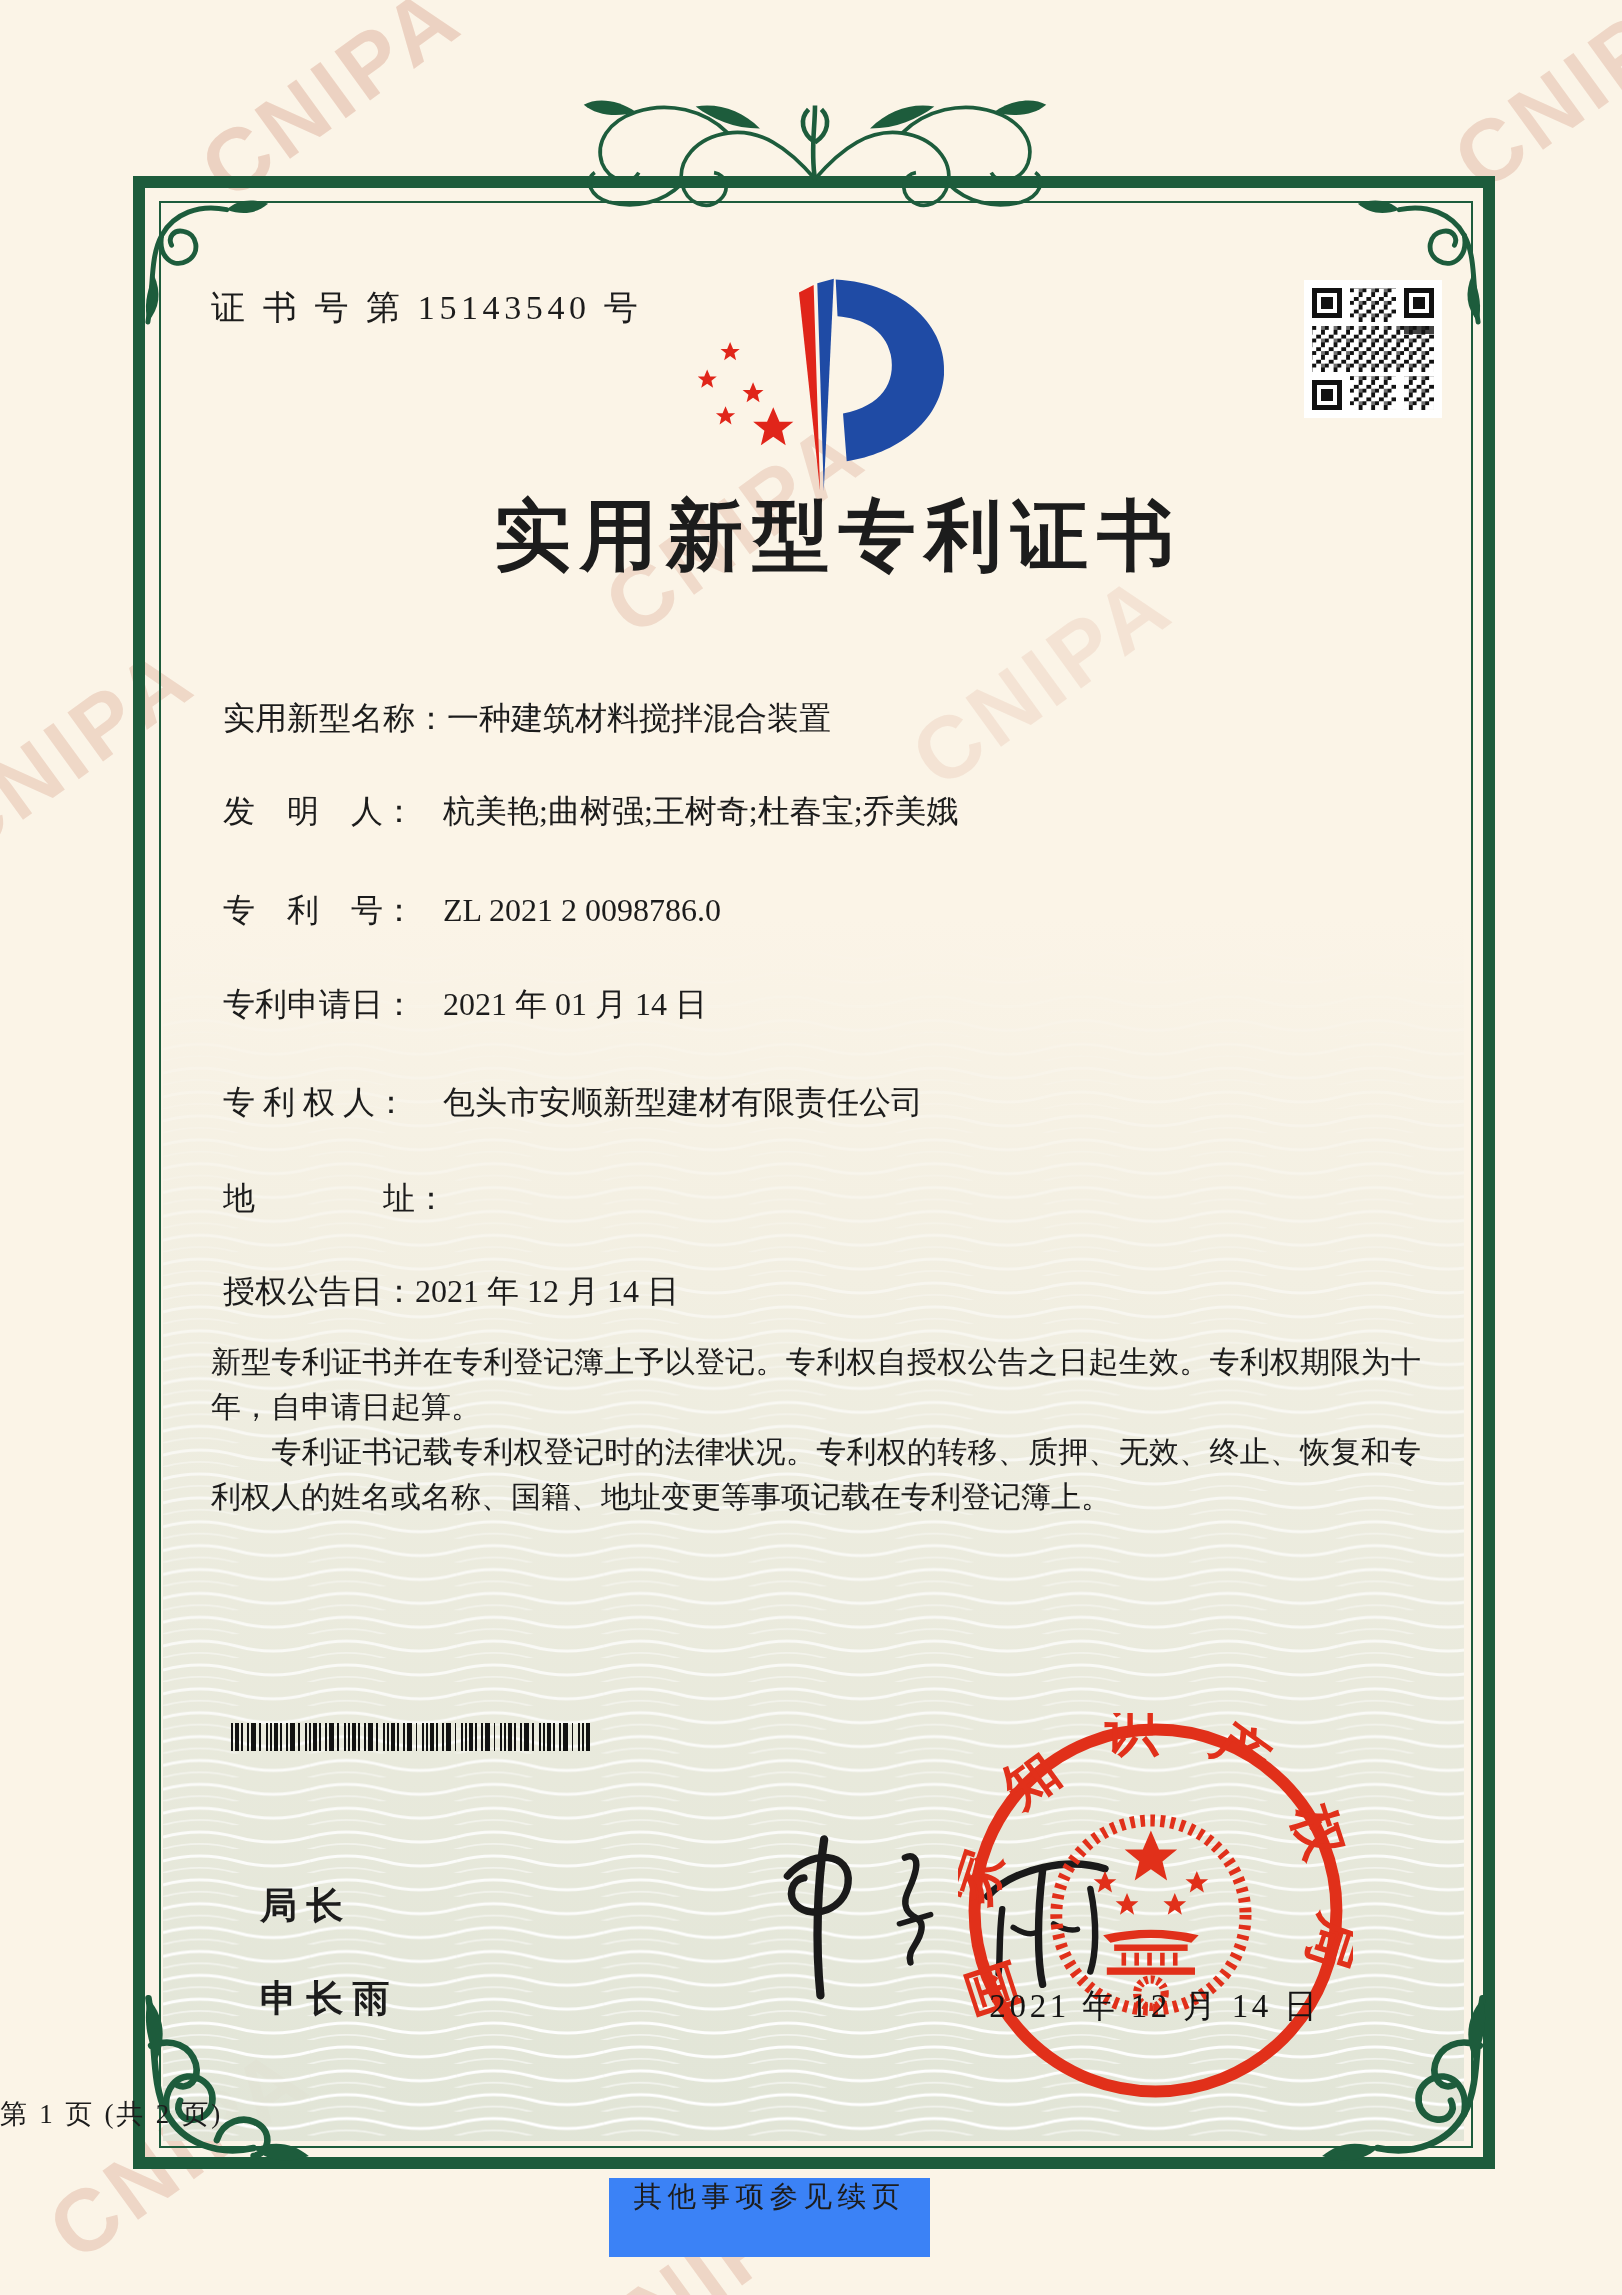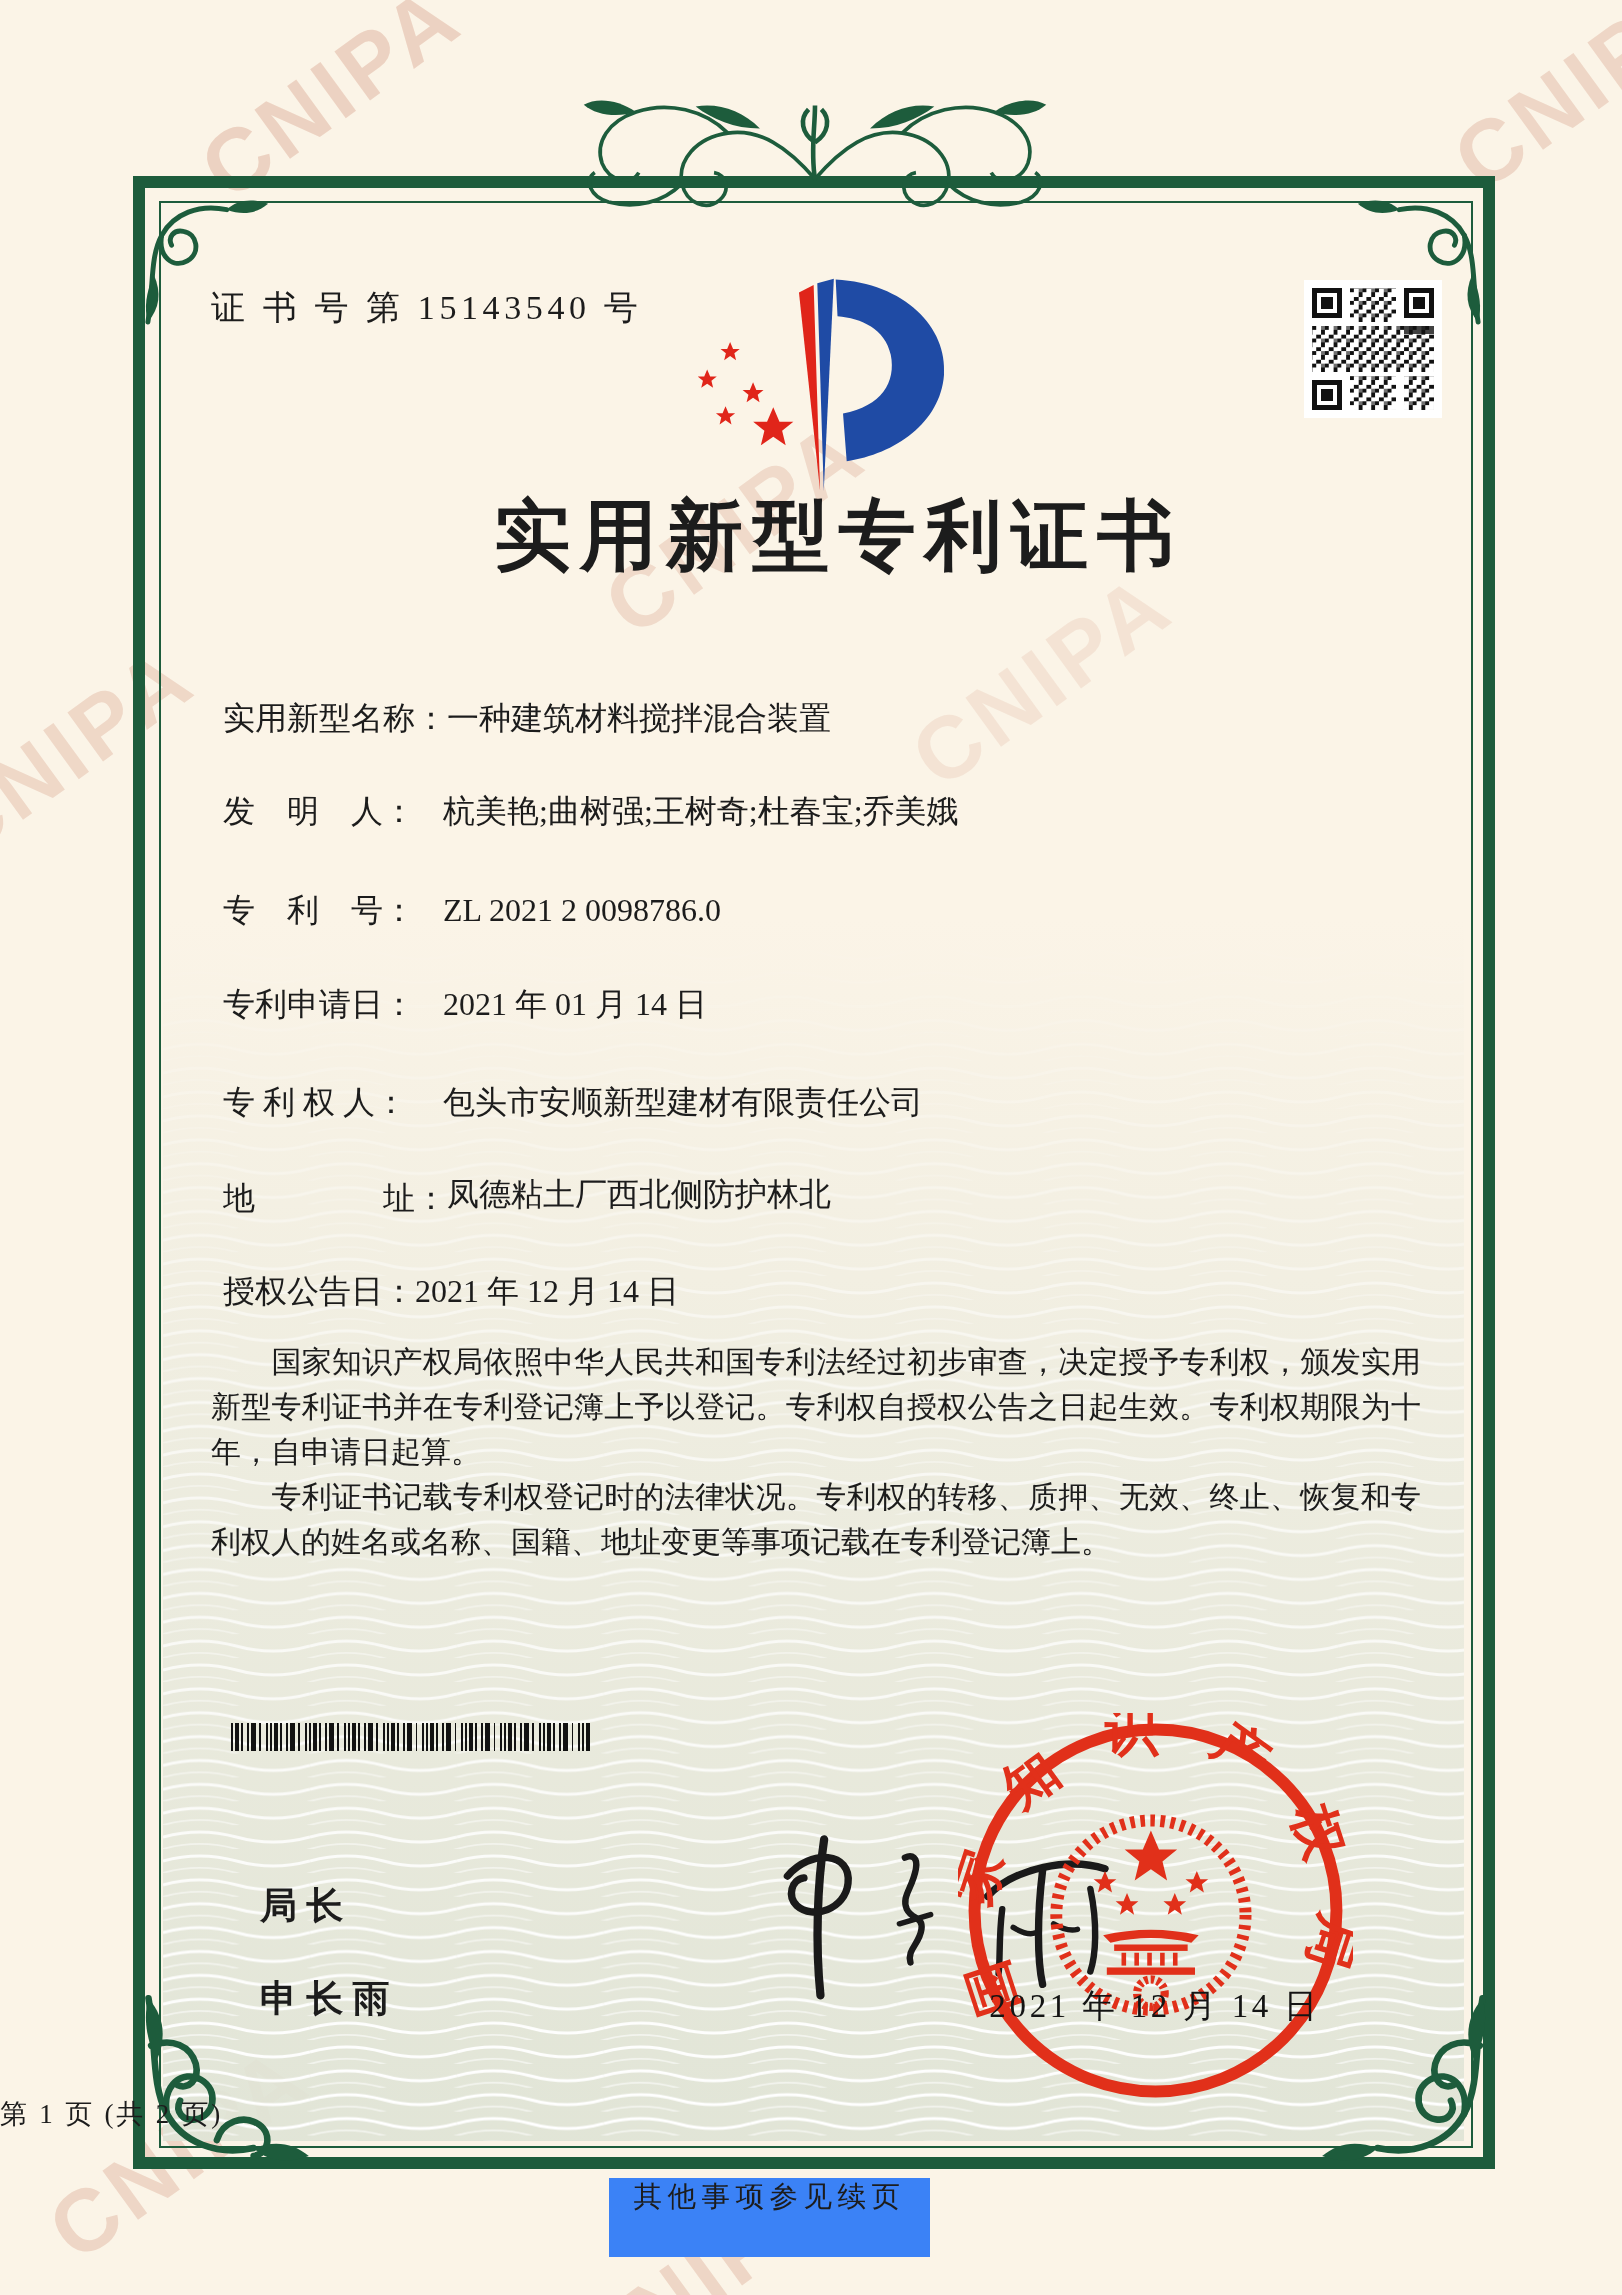--- a/index.html
+++ b/index.html
@@ -194,29 +194,27 @@
 </div>
 <div class="row" style="top:976px">
   <span class="fl">专利申请日：</span><span class="fv">2021 年 01 月 14 日</span>
 </div>
 <div class="row" style="top:1074px">
   <span class="fl">专 利 权 人：</span><span class="fv">包头市安顺新型建材有限责任公司</span>
 </div>
 <div class="row addr-row" style="top:1170px">
   <span class="fl">地　　　　址：</span>
   <span class="addr-val">
-    <div>凤德粘土厂西北侧防护林北</div>
   </span>
 </div>
 <div class="row" style="top:1270px">
   <span>授权公告日：</span><span>2021 年 12 月 14 日</span>
 </div>
 
 <div class="body-lines">
-  <div class="bl">　　国家知识产权局依照中华人民共和国专利法经过初步审查，决定授予专利权，颁发实用</div>
   <div class="bl">新型专利证书并在专利登记簿上予以登记。专利权自授权公告之日起生效。专利权期限为十</div>
   <div class="bl-end">年，自申请日起算。</div>
   <div class="bl">　　专利证书记载专利权登记时的法律状况。专利权的转移、质押、无效、终止、恢复和专</div>
   <div class="bl-end">利权人的姓名或名称、国籍、地址变更等事项记载在专利登记簿上。</div>
 </div>
 
 <div class="barcode"></div>
 
 <div class="director" style="top:1881px">局长</div>
 <div class="director" style="top:1974px">申长雨</div>

